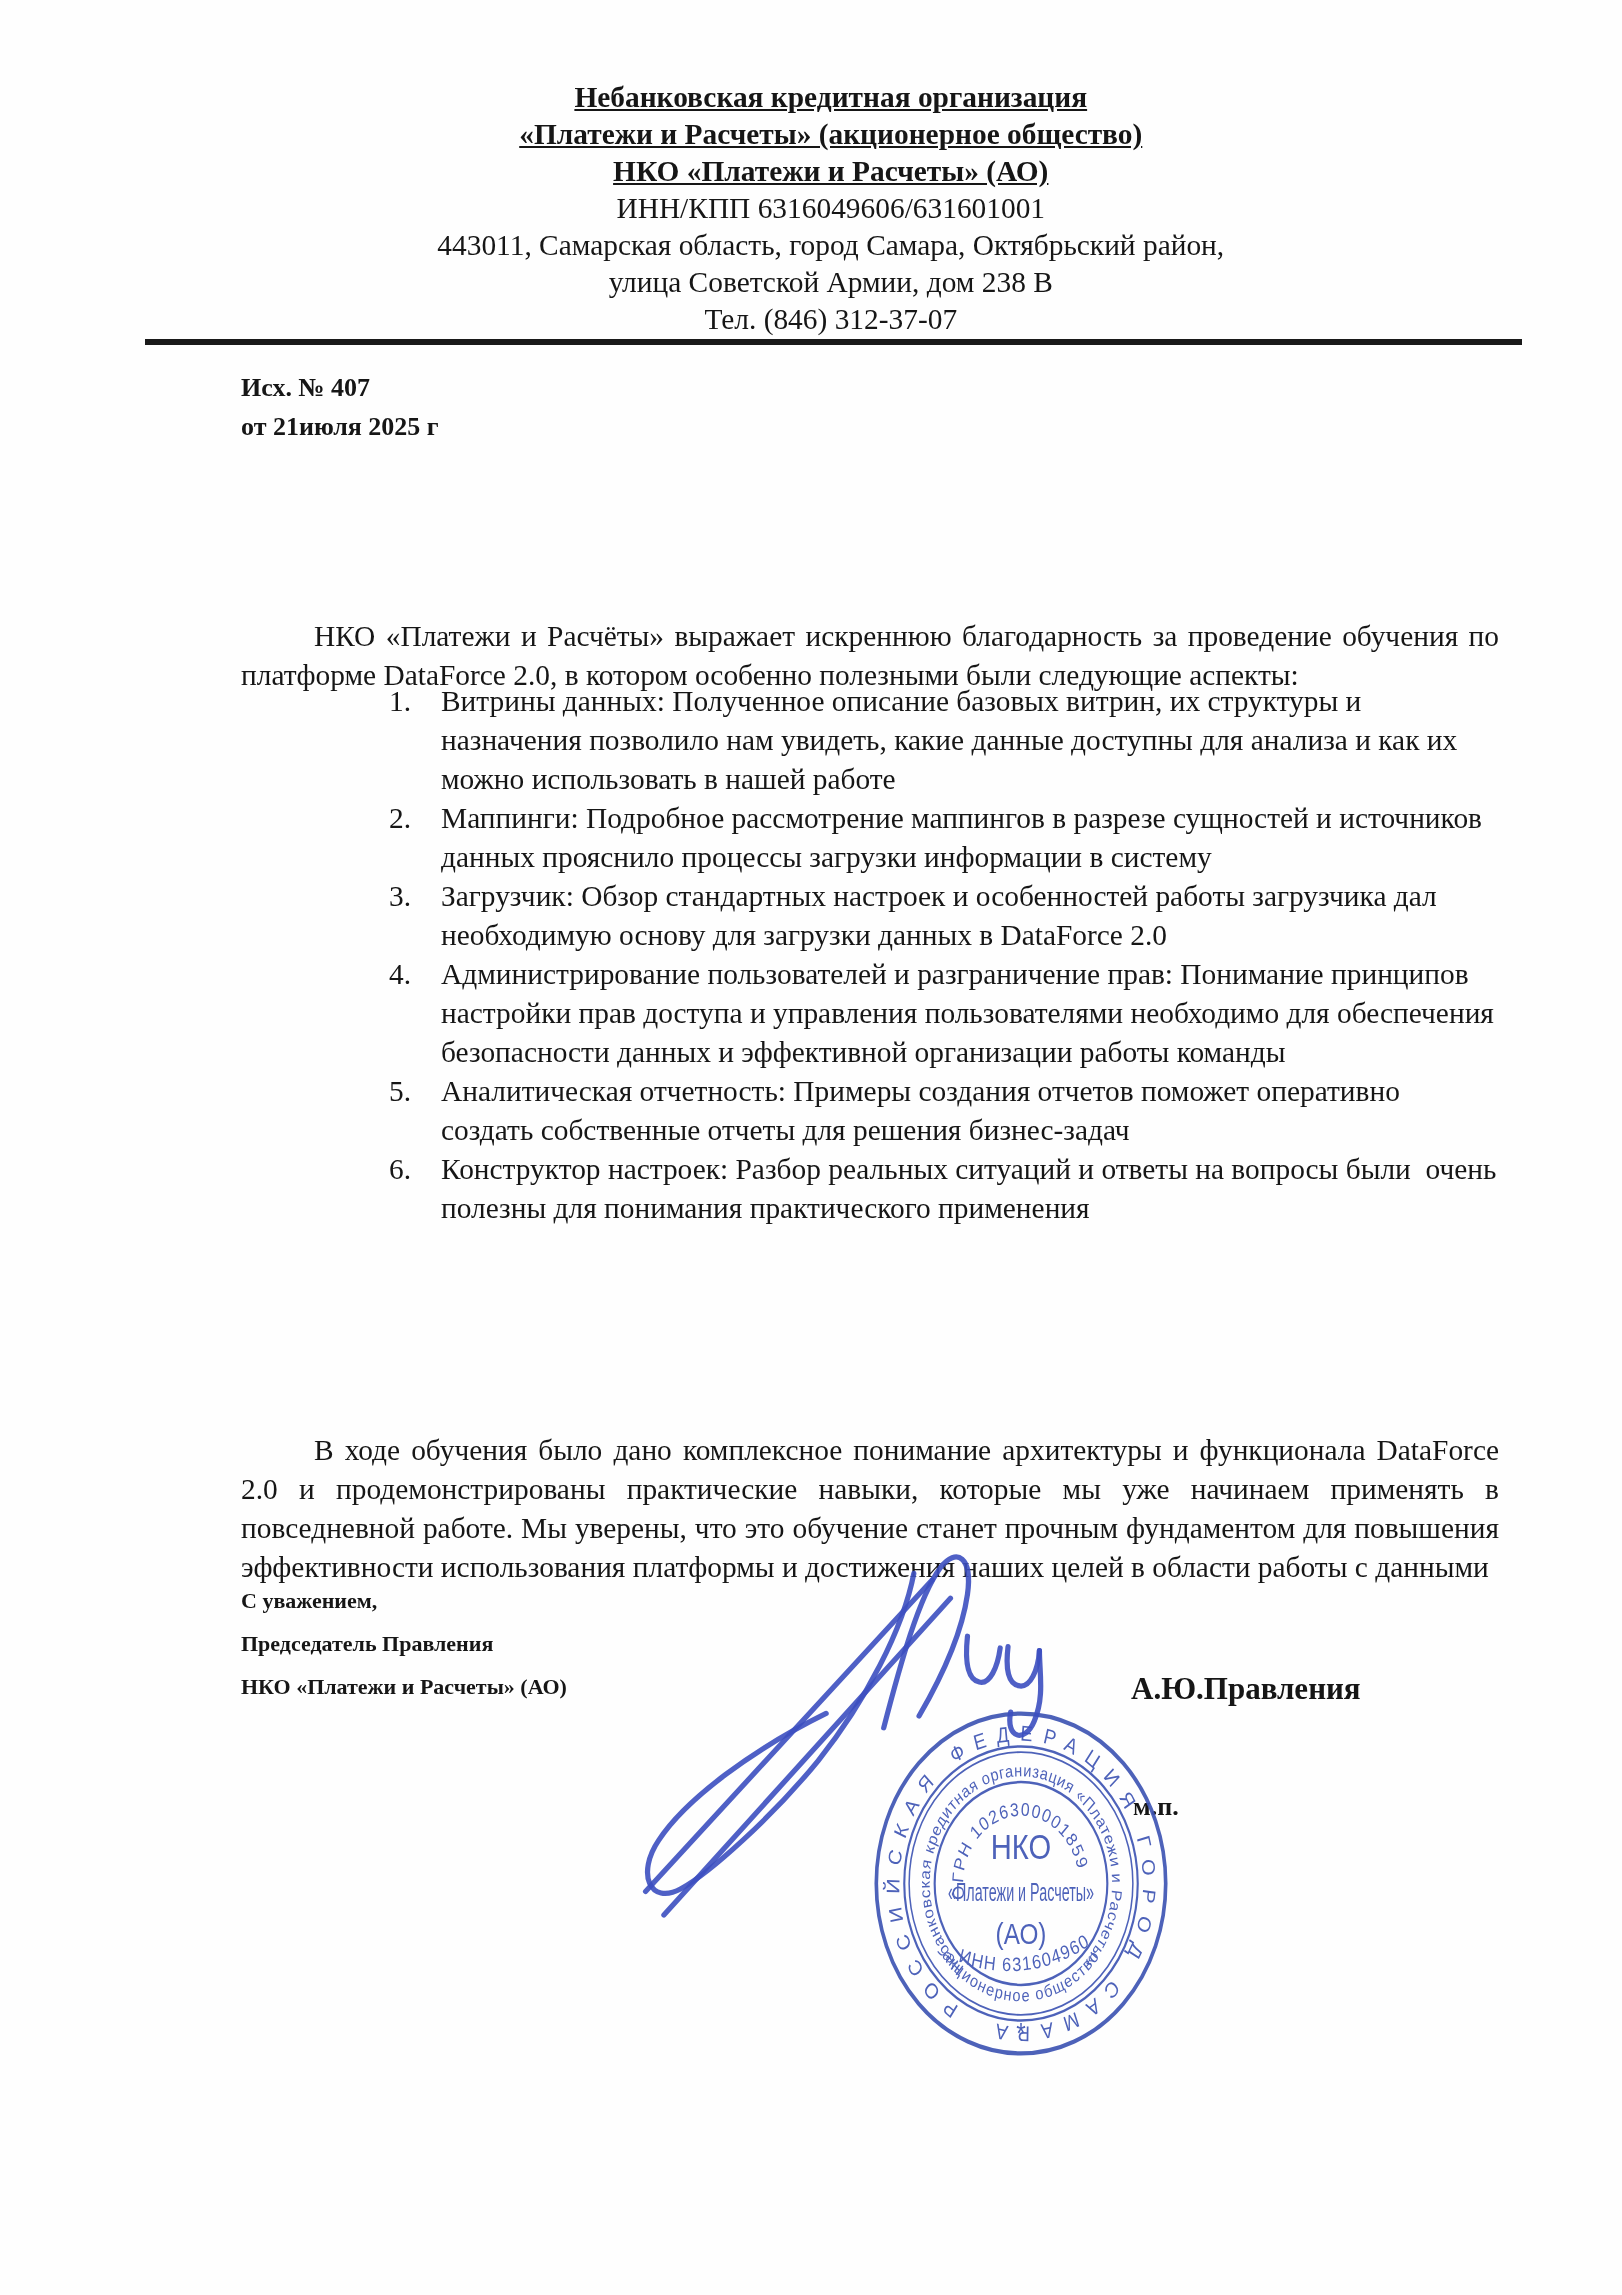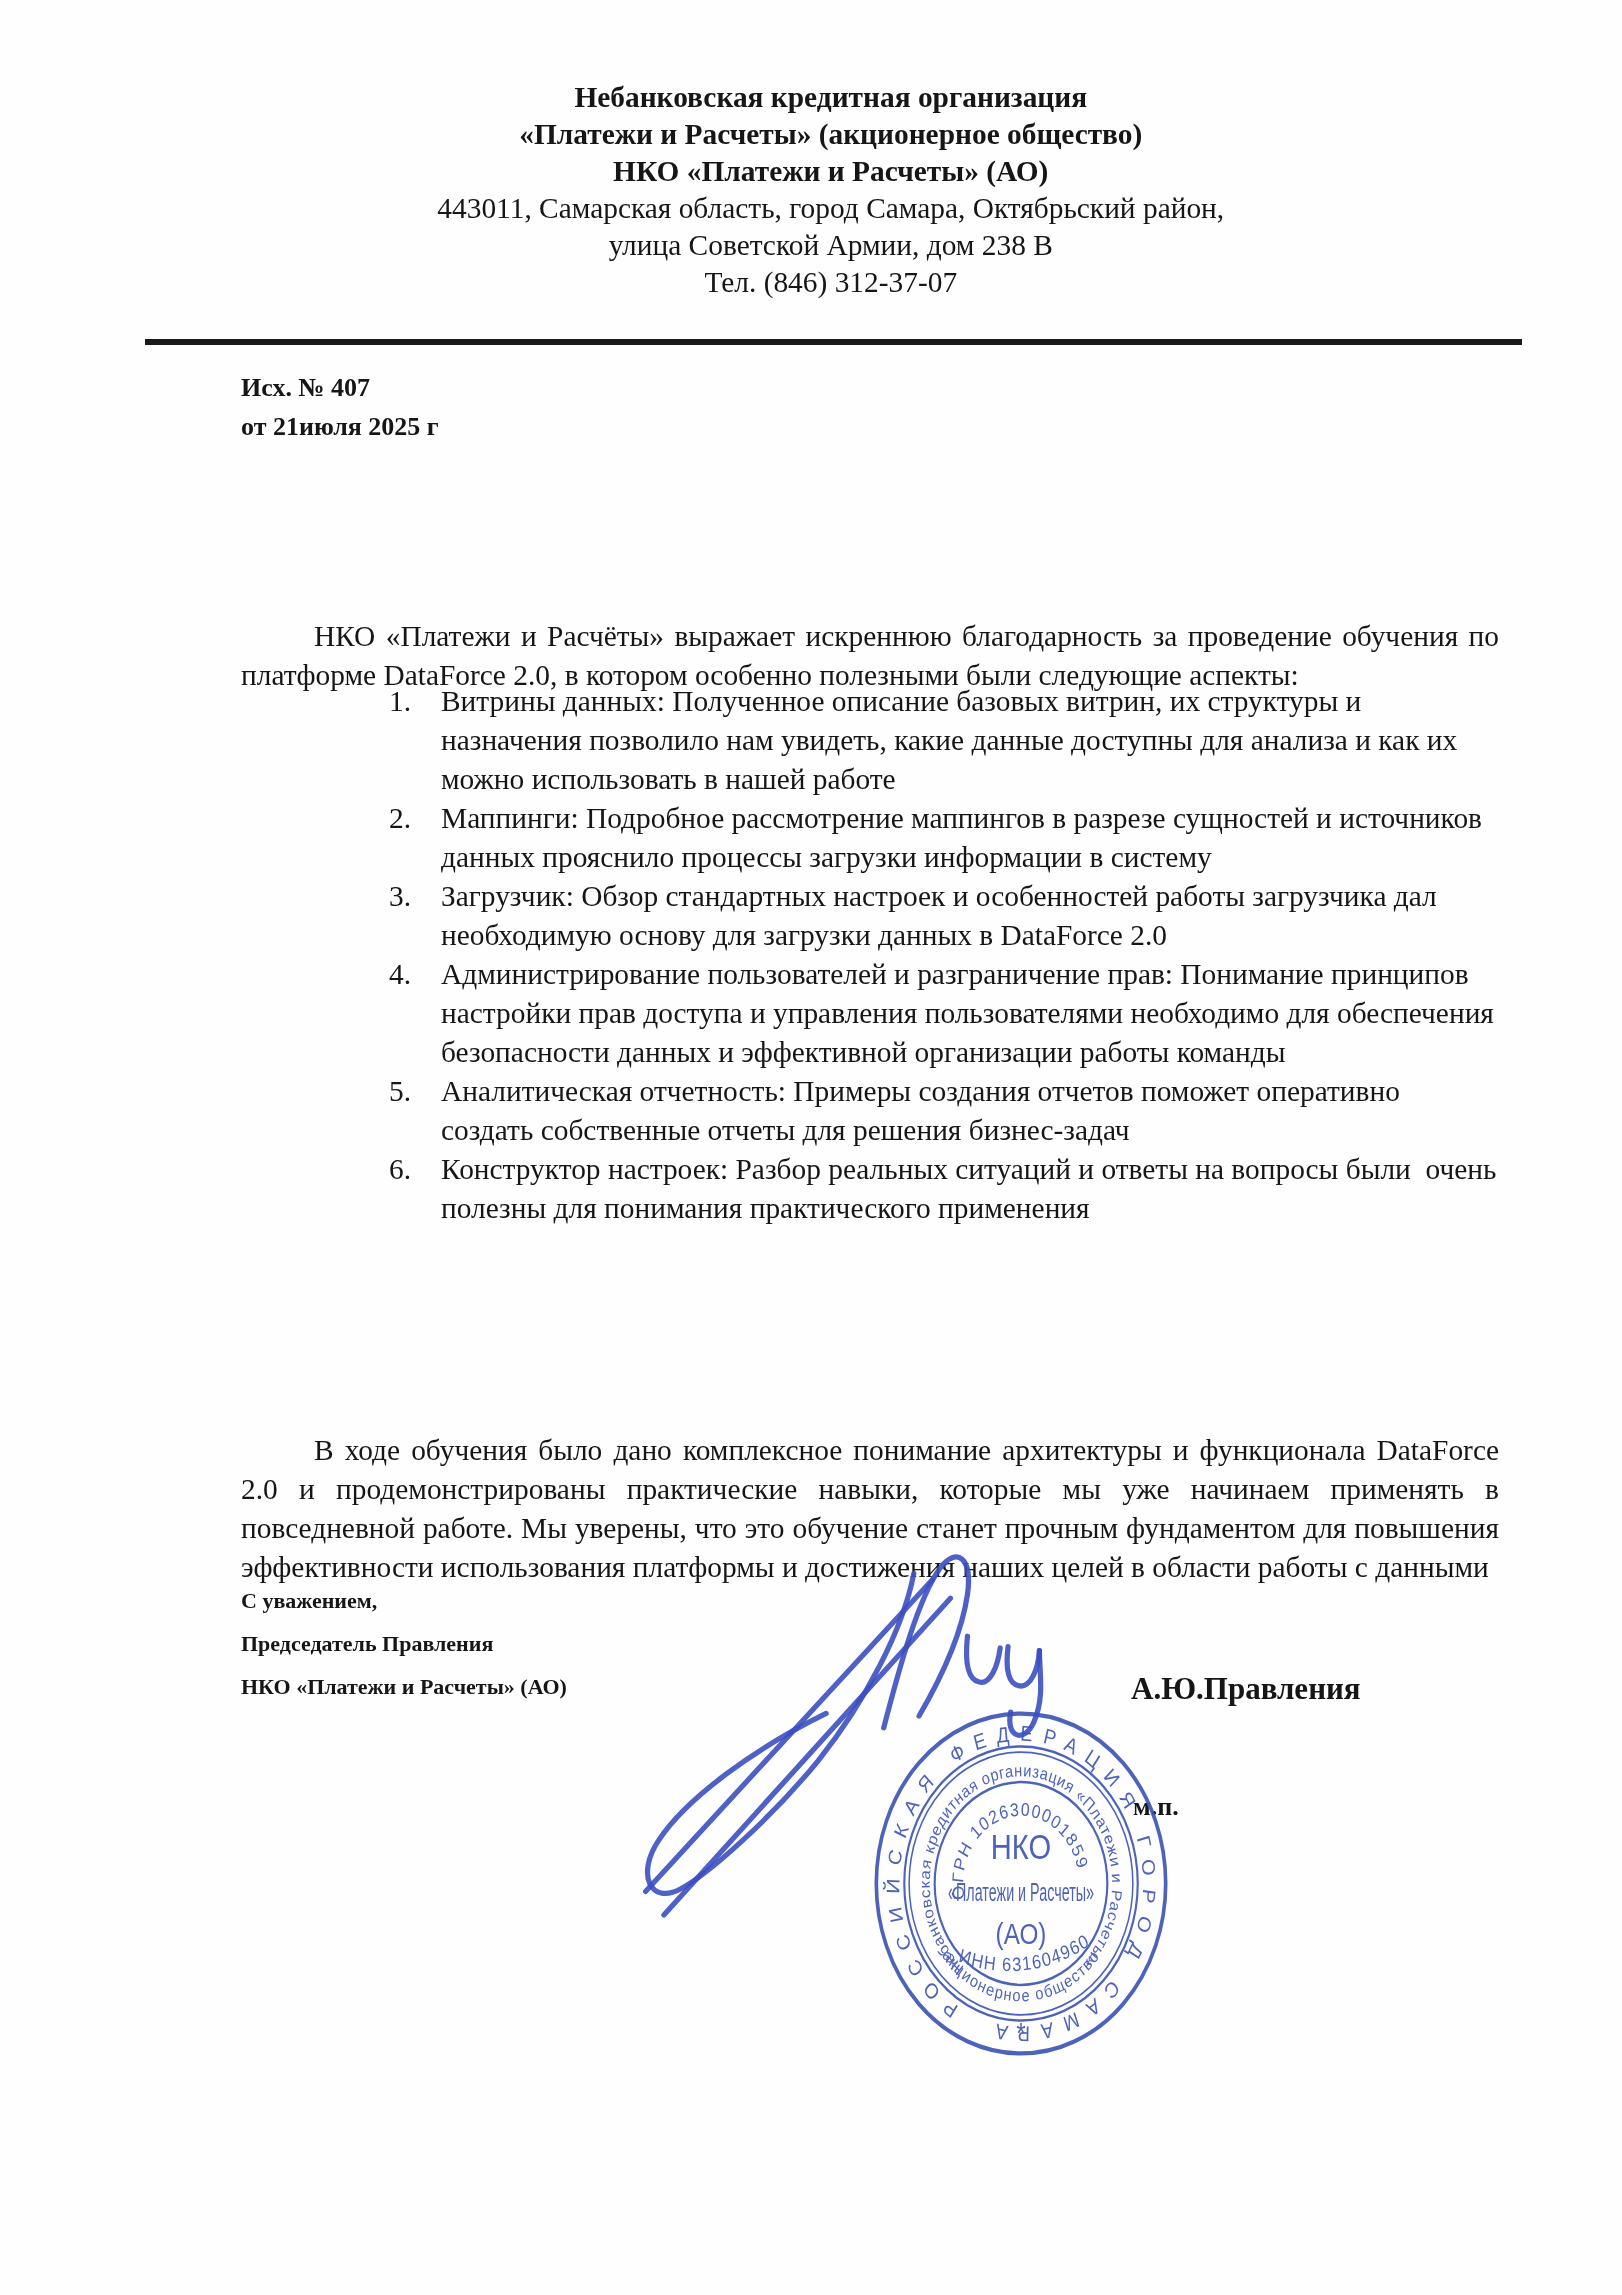--- a/index.html
+++ b/index.html
@@ -4,21 +4,21 @@
 <style>
   html,body { margin:0; padding:0; background:#e8e8e8; }
   .page {
     position:relative; width:1622px; height:2295px; margin:0 auto;
     background:#fefefe; overflow:hidden;
     font-family:"Liberation Serif","DejaVu Serif",serif; color:#161616;
   }
   
   .letterhead { position:absolute; top:79px; left:46px; right:6.5px;
     text-align:center; font-size:29.4px; line-height:37px; }
-  .letterhead .bold { font-weight:bold; }
+  .letterhead .bold { font-weight:bold;text-decoration:underline; }
   .rule { position:absolute; top:339px; left:145px; width:1377px; height:5.9px; background:#1a1a1a; }
   
   .ref { position:absolute; top:368px; left:241px; font-weight:bold;
     font-size:26px; line-height:39px; }
   
   .intro { position:absolute; top:588px; left:241px; width:1258px;
     font-size:29.4px; line-height:39px; text-align:justify; text-indent:73px; }
   .aspects { position:absolute; top:682px; left:241px; width:1258px; box-sizing:border-box;
     font-size:29.4px; line-height:39px; list-style:none; margin:0; padding:0 0 0 116px; }
   .aspects li { padding-left:52px; text-indent:-52px;margin-left:32px; }
@@ -47,20 +47,21 @@
 </style>
 </head>
 <body>
 
 <div class="page">
 
   <div class="letterhead">
     <div class="bold">Небанковская кредитная организация</div>
     <div class="bold">«Платежи и Расчеты» (акционерное общество)</div>
     <div class="bold">НКО «Платежи и Расчеты» (АО)</div>
+    <div>ИНН/КПП 6316049606/631601001</div>
     <div>443011, Самарская область, город Самара, Октябрьский район,</div>
     <div>улица Советской Армии, дом 238 В</div>
     <div>Тел. (846) 312-37-07</div>
   </div>
   <div class="rule"></div>
 
   <div class="ref">
     <div>Исх. № 407</div>
     <div>от 21июля 2025 г</div>
   </div>

